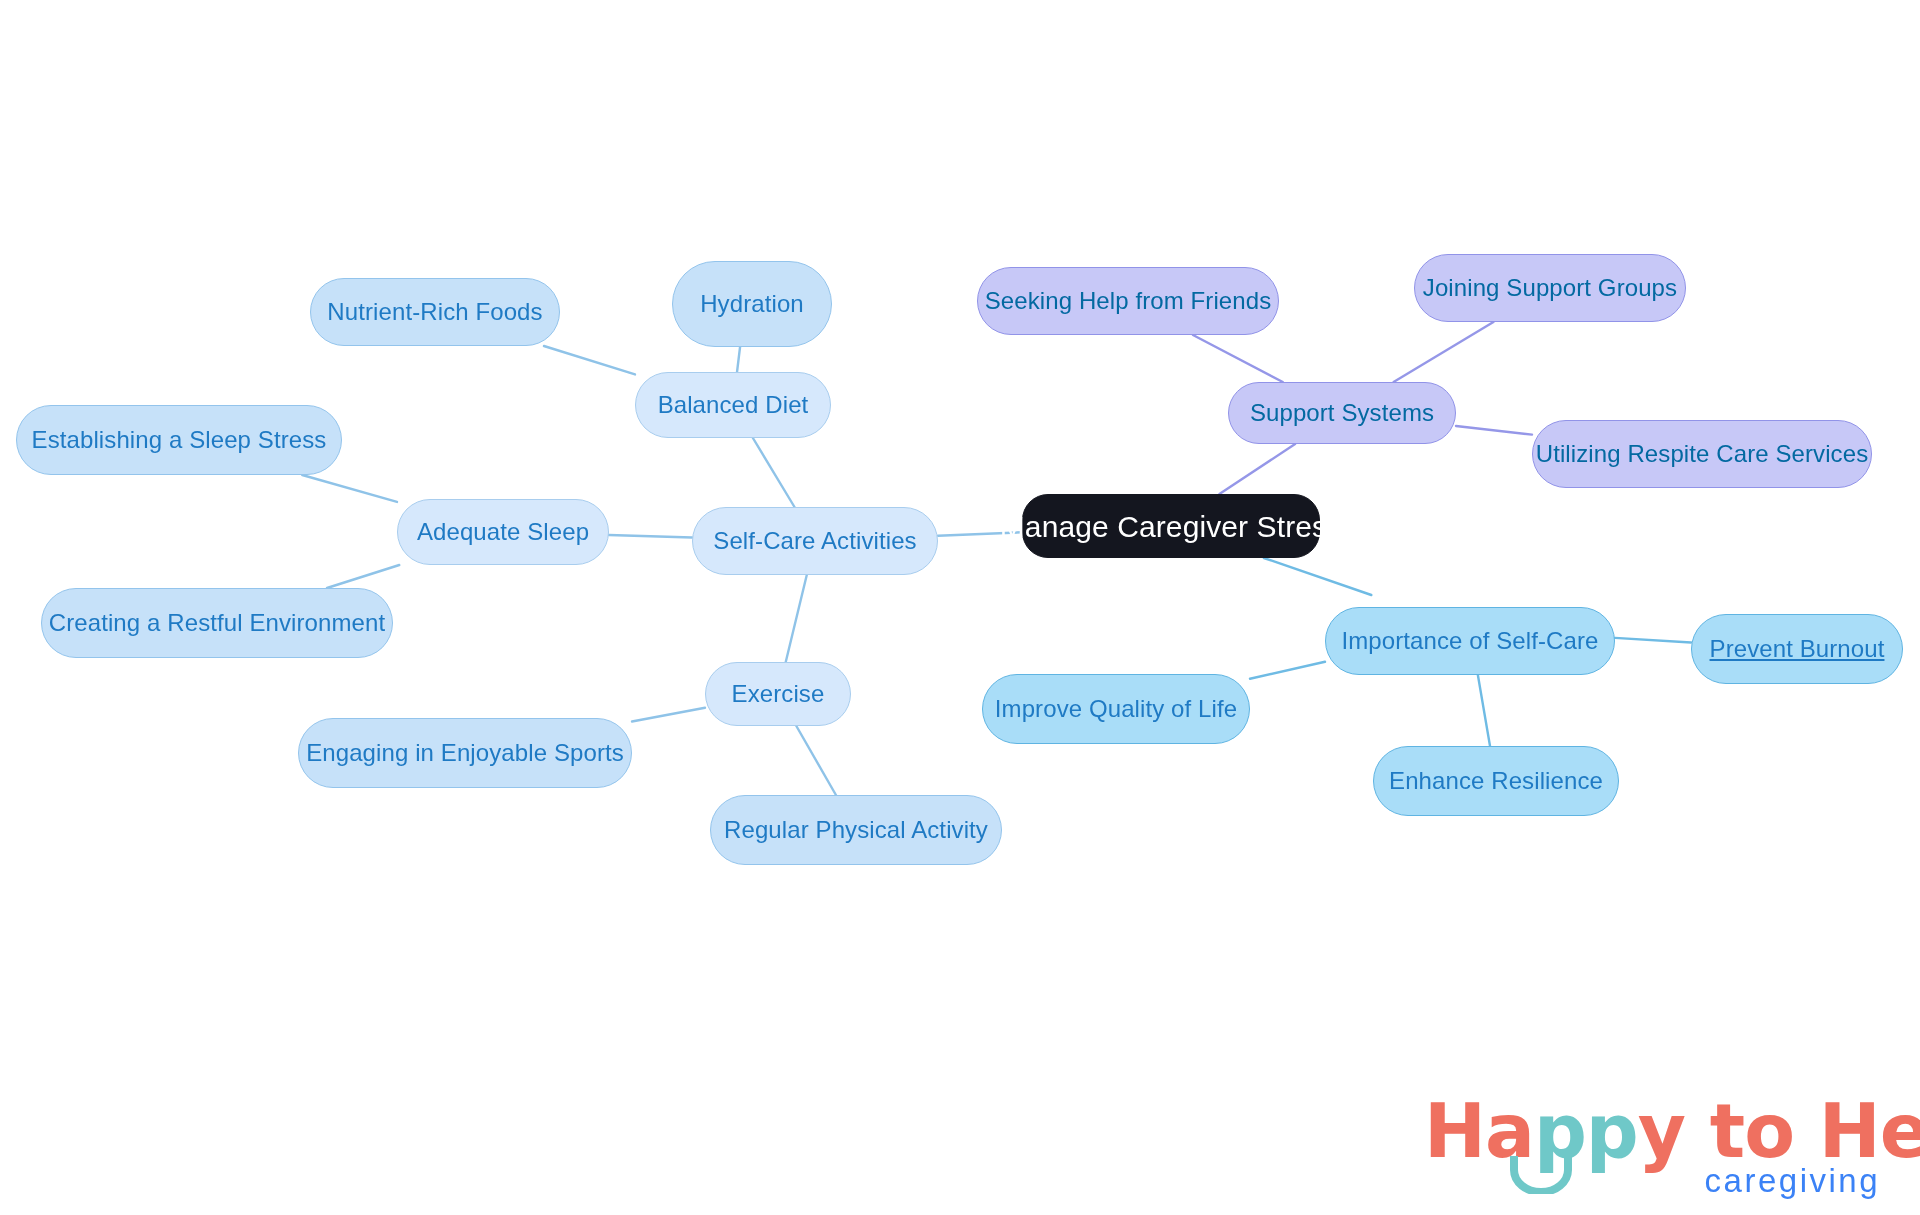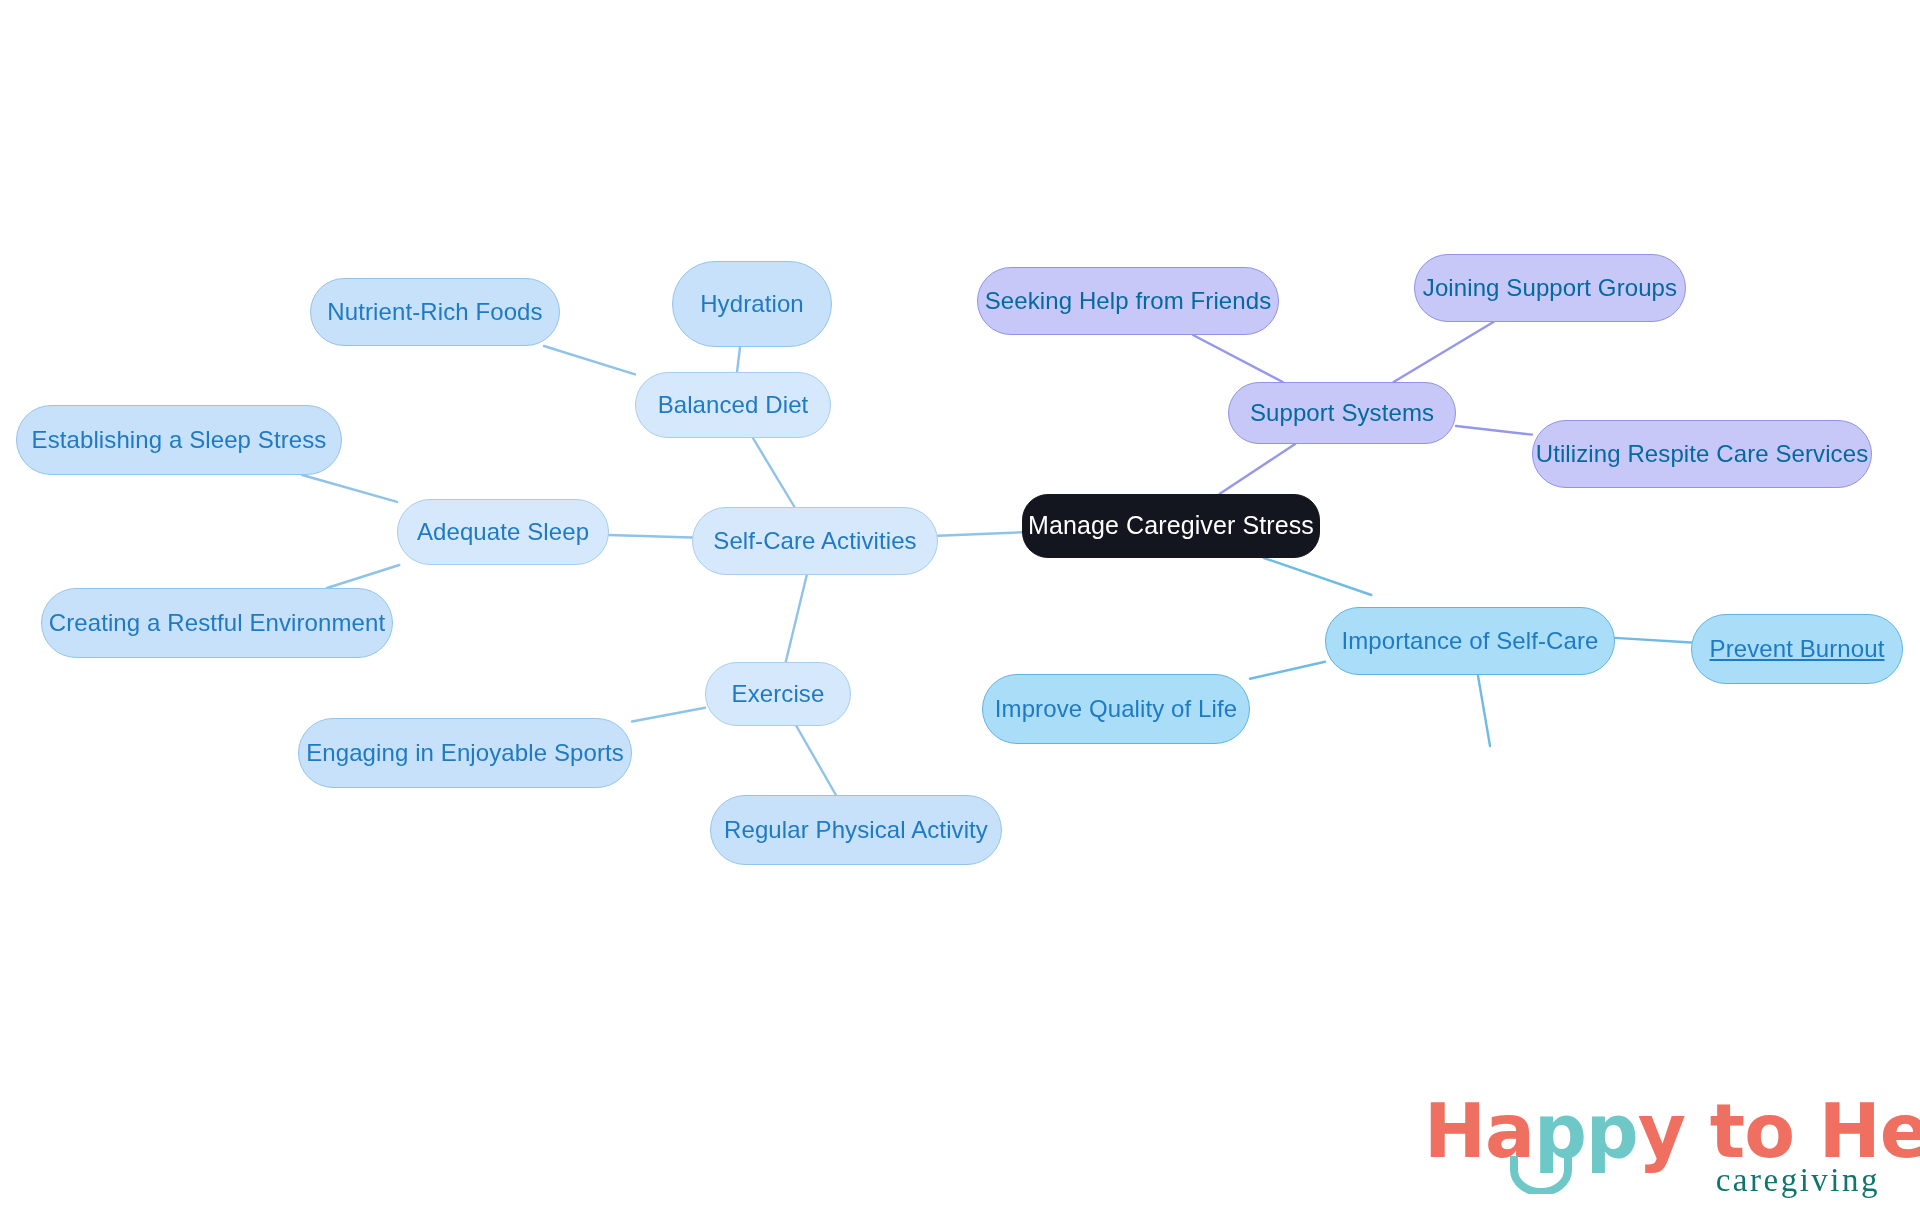--- a/index.html
+++ b/index.html
@@ -52,21 +52,21 @@
     border-width: 1.5px;
     white-space: nowrap;
     letter-spacing: 0.1px;
     line-height: 1.1;
   }
 
   .node-root {
     background: #14161f;
     border-color: #14161f;
     color: #ffffff;
-    font-size: 25px;
+    font-size: 30px;
     border-radius: 26px;
   }
 
   .node-pale {
     background: #d6e8fc;
     border-color: #a8cdee;
     color: #1f7ac4;
     font-size: 24px;
   }
 
@@ -109,23 +109,23 @@
     font-family: "DejaVu Sans", sans-serif;
     white-space: nowrap;
   }
   .logo-coral { color: #ef7060; }
   .logo-teal  { color: #6fc8c8; }
   .logo-sub {
     position: absolute;
     right: 4px;
     top: 74px;
     font-size: 33px;
-    color: #0f766e;
+    color: #3b82f6;
     letter-spacing: 2.5px;
-    font-family: Liberation Serif, serif;
+    font-family: Liberation Sans, sans-serif;
   }
   #logo-smile {
     position: absolute;
     left: 86px;
     top: 66px;
     width: 62px;
     height: 40px;
   }
 </style>
 </head>
@@ -202,20 +202,23 @@
       </div>
       <div class="node node-purple" style="left: 1532px; top: 420px; width: 340px; height: 68px;">
         <span>Utilizing Respite Care Services</span>
       </div>
       <div class="node node-sky" style="left: 1691px; top: 614px; width: 212px; height: 70px; text-decoration: underline;">
         <span>Prevent Burnout</span>
       </div>
       <div class="node node-sky" style="left: 982px; top: 674px; width: 268px; height: 70px;">
         <span>Improve Quality of Life</span>
       </div>
+      <div class="node node-sky" style="left: 1373px; top: 746px; width: 246px; height: 70px;">
+        <span>Enhance Resilience</span>
+      </div>
     </div>
 
   <div id="brand-logo">
     <div class="logo-wordmark">
       <span class="logo-coral">Ha</span><span class="logo-teal">pp</span><span class="logo-coral">y</span><span class="logo-coral"> to </span><span class="logo-coral">Help</span>
     </div>
     <svg id="logo-smile" viewBox="0 0 62 40">
       <path d="M4 2 L4 16 A27 22 0 0 0 58 16 L58 2" fill="none" stroke="#6fc8c8" stroke-width="8" stroke-linecap="butt"></path>
     </svg>
     <div class="logo-sub">caregiving</div>

